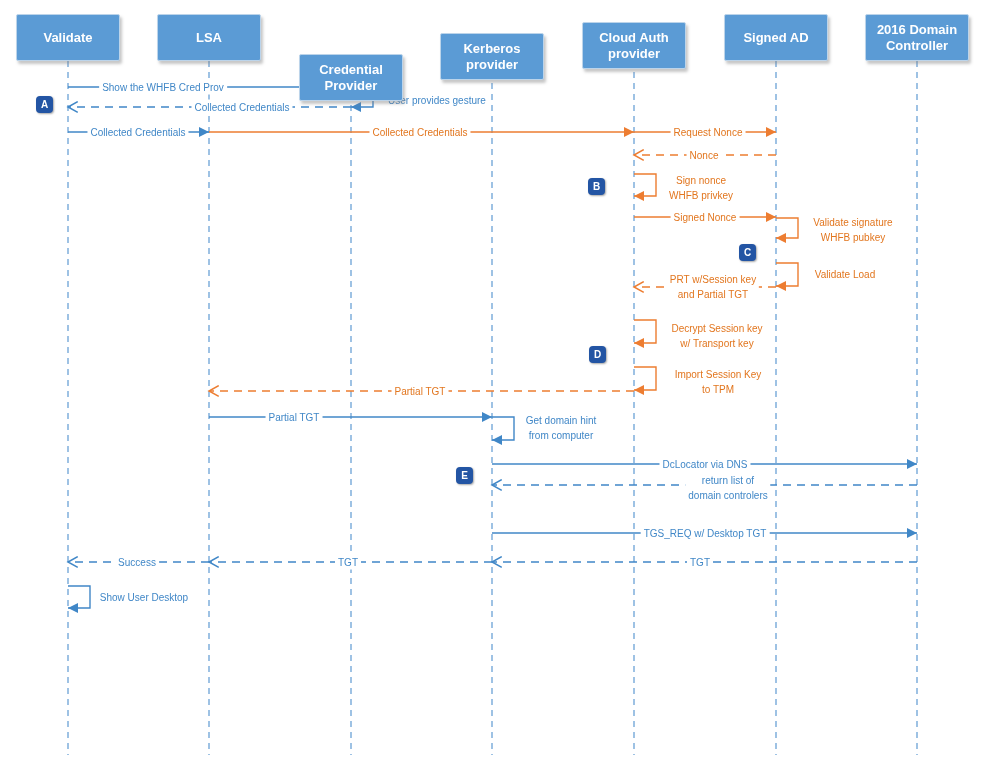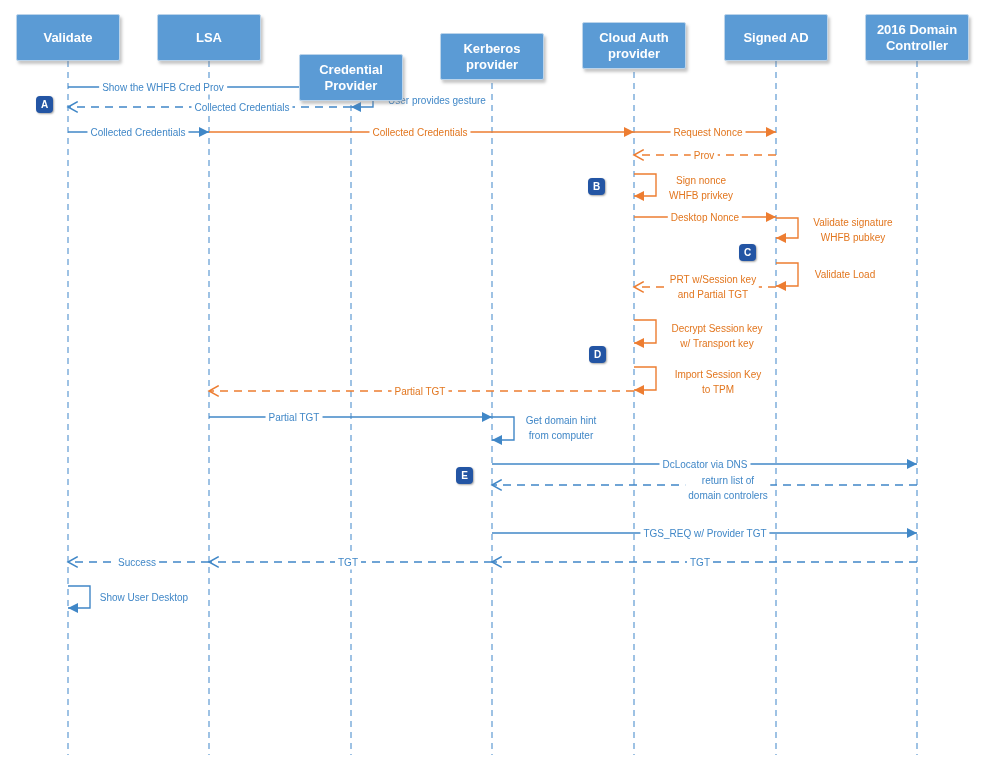--- a/index.html
+++ b/index.html
@@ -108,28 +108,28 @@
         <path d="M492,417 h22 v23 h-22" fill="none" stroke="#4087C7" stroke-width="1.4" marker-end="url(#mk-f-blue)"></path>
         <path d="M68,586 h22 v22 h-22" fill="none" stroke="#4087C7" stroke-width="1.4" marker-end="url(#mk-f-blue)"></path>
       </g>
   </svg>
   <div id="overlay-layer">
       <div class="mlabel c-blue" style="left: 163px; top: 87px;">Show the WHFB Cred Prov</div>
       <div class="mlabel c-blue" style="left: 242px; top: 107px;">Collected Credentials</div>
       <div class="mlabel c-blue" style="left: 138px; top: 132px;">Collected Credentials</div>
       <div class="mlabel c-orange" style="left: 420px; top: 132px;">Collected Credentials</div>
       <div class="mlabel c-orange" style="left: 708px; top: 132px;">Request Nonce</div>
-      <div class="mlabel c-orange" style="left: 704px; top: 155px;">Prov</div>
-      <div class="mlabel c-orange" style="left: 705px; top: 217px;">Desktop Nonce</div>
+      <div class="mlabel c-orange" style="left: 704px; top: 155px;">Nonce</div>
+      <div class="mlabel c-orange" style="left: 705px; top: 217px;">Signed Nonce</div>
       <div class="mlabel c-orange" style="left: 713px; top: 287px;">PRT w/Session key<br>and Partial TGT</div>
       <div class="mlabel c-orange" style="left: 420px; top: 391px;">Partial TGT</div>
       <div class="mlabel c-blue" style="left: 294px; top: 417px;">Partial TGT</div>
       <div class="mlabel c-blue" style="left: 705px; top: 464px;">DcLocator via DNS</div>
       <div class="mlabel c-blue" style="left: 705px; top: 488px; margin-left: 23px;">return list of<br>domain controlers</div>
-      <div class="mlabel c-blue" style="left: 705px; top: 533px;">TGS_REQ w/ Provider TGT</div>
+      <div class="mlabel c-blue" style="left: 705px; top: 533px;">TGS_REQ w/ Desktop TGT</div>
       <div class="mlabel c-blue" style="left: 700px; top: 562px;">TGT</div>
       <div class="mlabel c-blue" style="left: 348px; top: 562px;">TGT</div>
       <div class="mlabel c-blue" style="left: 137px; top: 562px;">Success</div>
       <div class="slabel c-blue" style="left: 437px; top: 100px;">User provides gesture</div>
       <div class="slabel c-orange" style="left: 701px; top: 188px;">Sign nonce<br>WHFB privkey</div>
       <div class="slabel c-orange" style="left: 853px; top: 230px;">Validate signature<br>WHFB pubkey</div>
       <div class="slabel c-orange" style="left: 845px; top: 274px;">Validate Load</div>
       <div class="slabel c-orange" style="left: 717px; top: 336px;">Decrypt Session key<br>w/ Transport key</div>
       <div class="slabel c-orange" style="left: 718px; top: 382px;">Import Session Key<br>to TPM</div>
       <div class="slabel c-blue" style="left: 561px; top: 428px;">Get domain hint<br>from computer</div>

